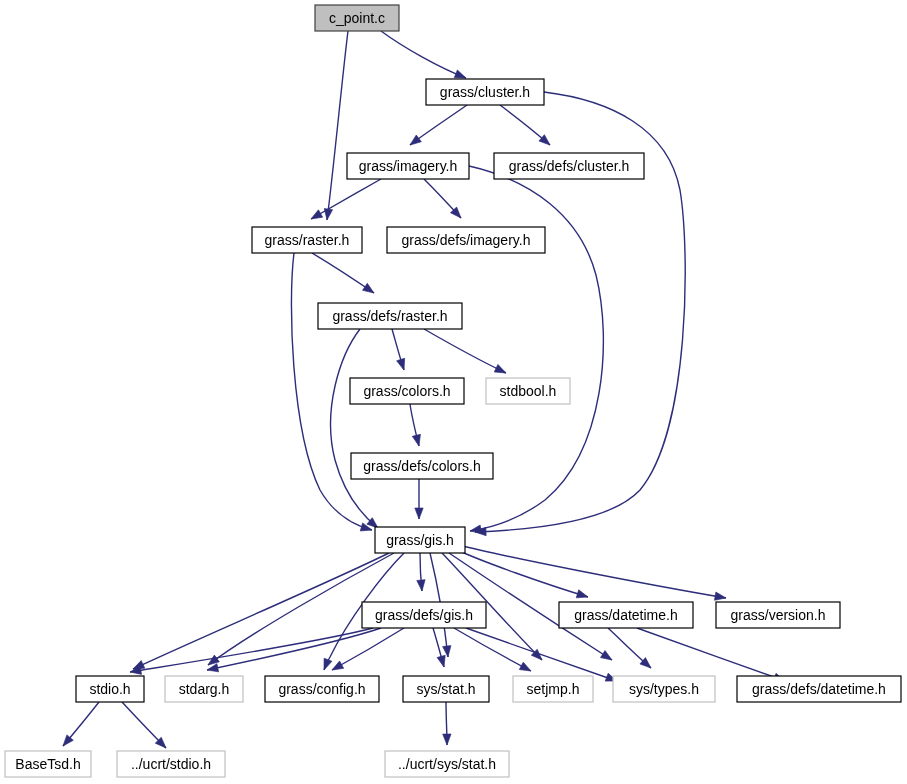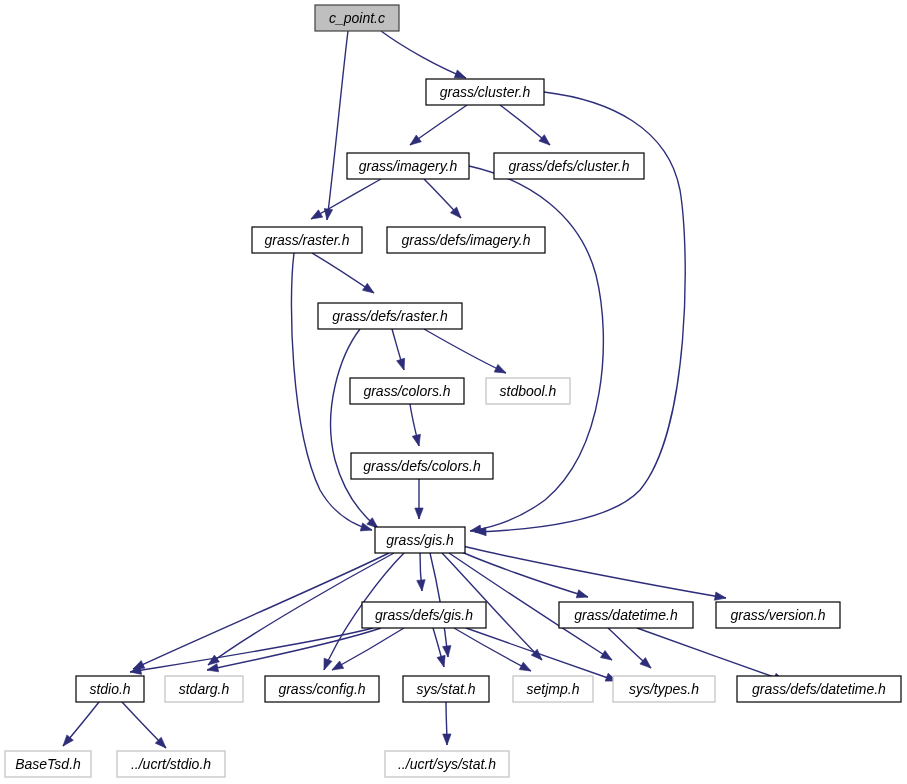--- a/index.html
+++ b/index.html
@@ -7,21 +7,20 @@
     margin: 0;
     padding: 0;
     background: #ffffff;
   }
   #canvas {
     position: relative;
     width: 907px;
     height: 784px;
     background: #ffffff;
     font-family: "Liberation Sans", sans-serif;
-    font-style: italic;
   }
   svg#graph {
     position: absolute;
     top: 0; left: 0;
     width: 907px;
     height: 784px;
     overflow: visible;
   }
   .node-rect {
     fill: #ffffff;

